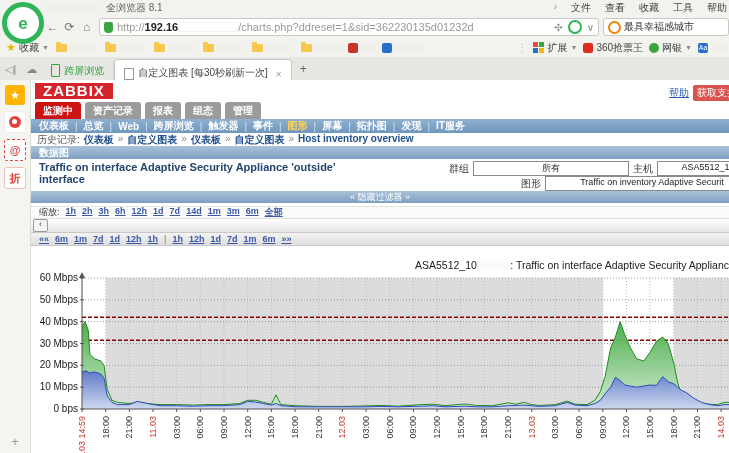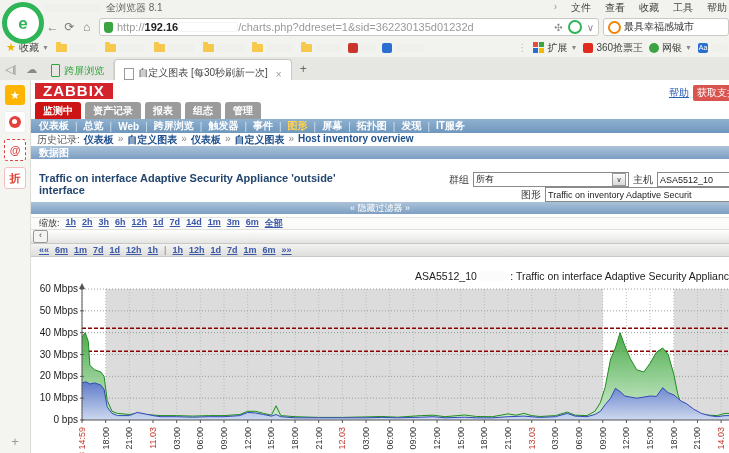--- a/index.html
+++ b/index.html
@@ -77,26 +77,26 @@
                padding-left:8px;font-weight:bold;font-size:10px;gap:6px;white-space:nowrap;overflow:hidden;}
   .zbx-submenu .lnk{color:#fff;}
   .zbx-submenu .lnk.active{color:#ffd34f;}
   .zbx-submenu .sep{color:rgba(255,255,255,.65);font-weight:normal;}
   .breadcrumb{height:13px;display:flex;align-items:center;gap:4px;padding-left:6px;font-size:10px;color:#555;
               white-space:nowrap;overflow:hidden;}
   .breadcrumb .bc{color:#20508e;font-weight:bold;}
   .breadcrumb .bsep{color:#888;}
   .section-bar{height:13px;background:linear-gradient(#aac2d9,#7d9fc2);color:#fff;font-weight:bold;
                display:flex;align-items:center;padding-left:8px;font-size:10px;}
-  .filter{position:relative;height:32px;background:#fff;margin-top:11px;}
+  .filter{position:relative;height:32px;background:#fff;}
   .ftitle{position:absolute;left:8px;top:2px;width:345px;font-size:11px;font-weight:bold;color:#23456e;line-height:12px;}
   .frow{position:absolute;right:-30px;display:flex;align-items:center;gap:4px;font-size:10px;color:#333;}
   .frow1{top:2px;} .frow2{top:17px;}
   .selbox{height:13px;background:#fff;border:1px solid #8a8a8a;display:flex;align-items:center;
-          font-size:9px;color:#222;padding:0 2px;white-space:nowrap;overflow:hidden;}
+          font-size:9px;color:#222;padding:0 2px;white-space:nowrap;overflow:hidden;flex-direction:column;}
   .selbox .arr{margin-left:auto;width:12px;height:11px;background:linear-gradient(#fdfdfd,#d8d8d8);
                border:1px solid #9a9a9a;font-size:7px;display:flex;align-items:center;justify-content:center;color:#333;}
   .hidefilter{height:12px;background:linear-gradient(#aac2d9,#7d9fc2);color:#fff;font-size:9px;
               display:flex;justify-content:center;}
   .tspacer{height:3px;border-bottom:1px solid #e4e4e0;}
   .zoomrow{height:11px;display:flex;align-items:center;gap:6px;padding-left:8px;font-size:9px;color:#333;background:#fbfbf9;}
   .tlink{color:#3b57a8;text-decoration:underline;font-weight:bold;}
   .arrowrow{height:13px;background:linear-gradient(#ffffff,#e4e4e2);border-top:1px solid #e0e0de;
             display:flex;align-items:center;padding-left:2px;}
   .scrollbtn{width:13px;height:11px;border:1px solid #999;background:#f4f4f2;border-radius:2px;font-size:9px;

